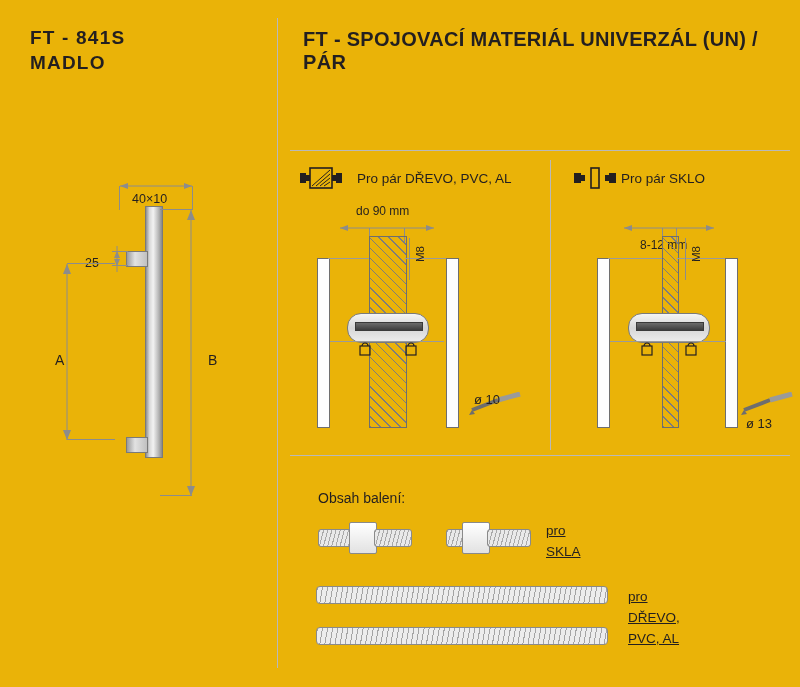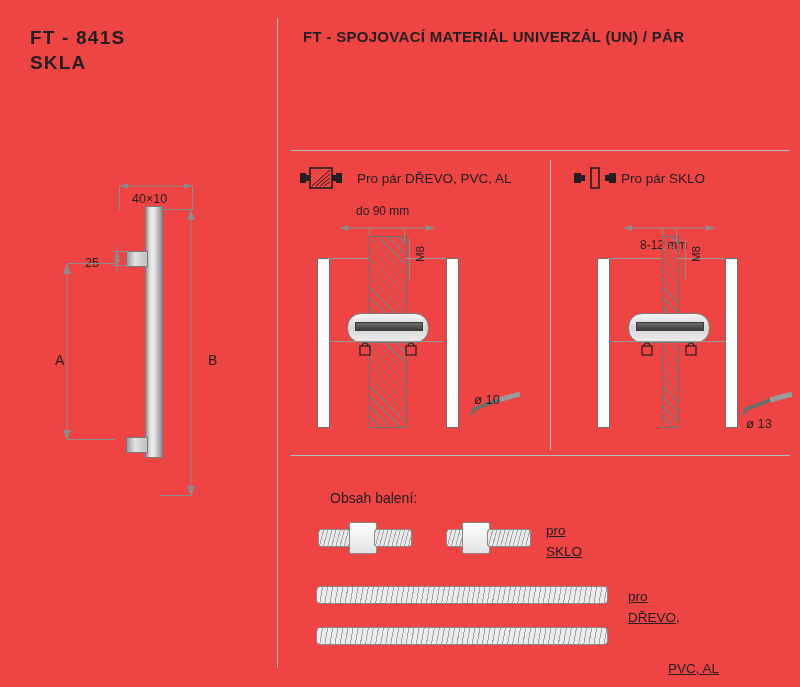--- a/index.html
+++ b/index.html
@@ -9,21 +9,21 @@
   }
   body {
     font-family: "Liberation Sans", sans-serif;
     color: #231f20;
   }
   #page {
     position: relative;
     width: 800px;
     height: 687px;
     overflow: hidden;
-    background: #ef4444;
+    background: #eab308;
   }
 
   
   .hdr-code {
     position: absolute;
     left: 30px;
     top: 27px;
     font-size: 19px;
     font-weight: bold;
     letter-spacing: 1.2px;
@@ -35,21 +35,21 @@
     top: 52px;
     font-size: 19px;
     font-weight: bold;
     letter-spacing: 1.2px;
     color: #231f20;
   }
   .hdr-title {
     position: absolute;
     left: 303px;
     top: 28px;
-    font-size: 15px;
+    font-size: 20px;
     font-weight: bold;
     letter-spacing: 0.3px;
     color: #231f20;
   }
   .hdr-sub1 {
     position: absolute;
     left: 303px;
     top: 62px;
     font-size: 13.5px;
     color: #231f20;
@@ -164,21 +164,21 @@
     position: absolute;
     font-size: 11.5px;
     color: #231f20;
     transform: rotate(-90deg);
     transform-origin: left top;
   }
 
   
   .pkg-title {
     position: absolute;
-    left: 330px;
+    left: 318px;
     top: 490px;
     font-size: 14px;
     color: #231f20;
   }
   .pkg-text {
     position: absolute;
     font-size: 13.5px;
     color: #231f20;
     text-decoration: underline;
   }
@@ -205,21 +205,21 @@
       linear-gradient(to bottom,#ededed,#c2c2c2);
   }
   svg { display:block; }
 </style>
 </head>
 <body>
 
 <div id="page">
 
   <div class="hdr-code">FT - 841S</div>
-  <div class="hdr-type">SKLA</div>
+  <div class="hdr-type">MADLO</div>
   <div class="hdr-title">FT - SPOJOVACÍ MATERIÁL UNIVERZÁL (UN) / PÁR</div>
 
   <div class="v-divider"></div>
   <div class="v-divider2"></div>
   <div class="h-divider-top"></div>
   <div class="h-divider"></div>
 
   <div class="dim-label" style="left:132px; top:160px;margin-top:32px;">40×10</div>
 
   <svg style="position:absolute; left:118px; top:178px;" width="80" height="16">
@@ -367,22 +367,22 @@
 
   <div class="thread" style="left:318px; top:529px; width:56px; height:16px;"></div>
   <div class="nut" style="left:349px; top:522px; width:26px; height:30px;"></div>
   <div class="thread" style="left:374px; top:529px; width:36px; height:16px;"></div>
 
   <div class="thread" style="left:446px; top:529px; width:32px; height:16px;"></div>
   <div class="nut" style="left:462px; top:522px; width:26px; height:30px;"></div>
   <div class="thread" style="left:487px; top:529px; width:42px; height:16px;"></div>
 
   <div class="pkg-text" style="left:546px; top:523px;">pro</div>
-  <div class="pkg-text" style="left:546px; top:544px;">SKLO</div>
+  <div class="pkg-text" style="left:546px; top:544px;">SKLA</div>
 
   <div class="rod" style="left:316px; top:586px; width:290px; height:16px;"></div>
   <div class="rod" style="left:316px; top:627px; width:290px; height:16px;"></div>
 
   <div class="pkg-text" style="left:628px; top:589px;">pro</div>
   <div class="pkg-text" style="left:628px; top:610px;">DŘEVO,</div>
-  <div class="pkg-text" style="left:628px; top:661px;margin-left:40px;">PVC, AL</div>
+  <div class="pkg-text" style="left:628px; top:631px;">PVC, AL</div>
 
 </div>
 
 </body></html>

